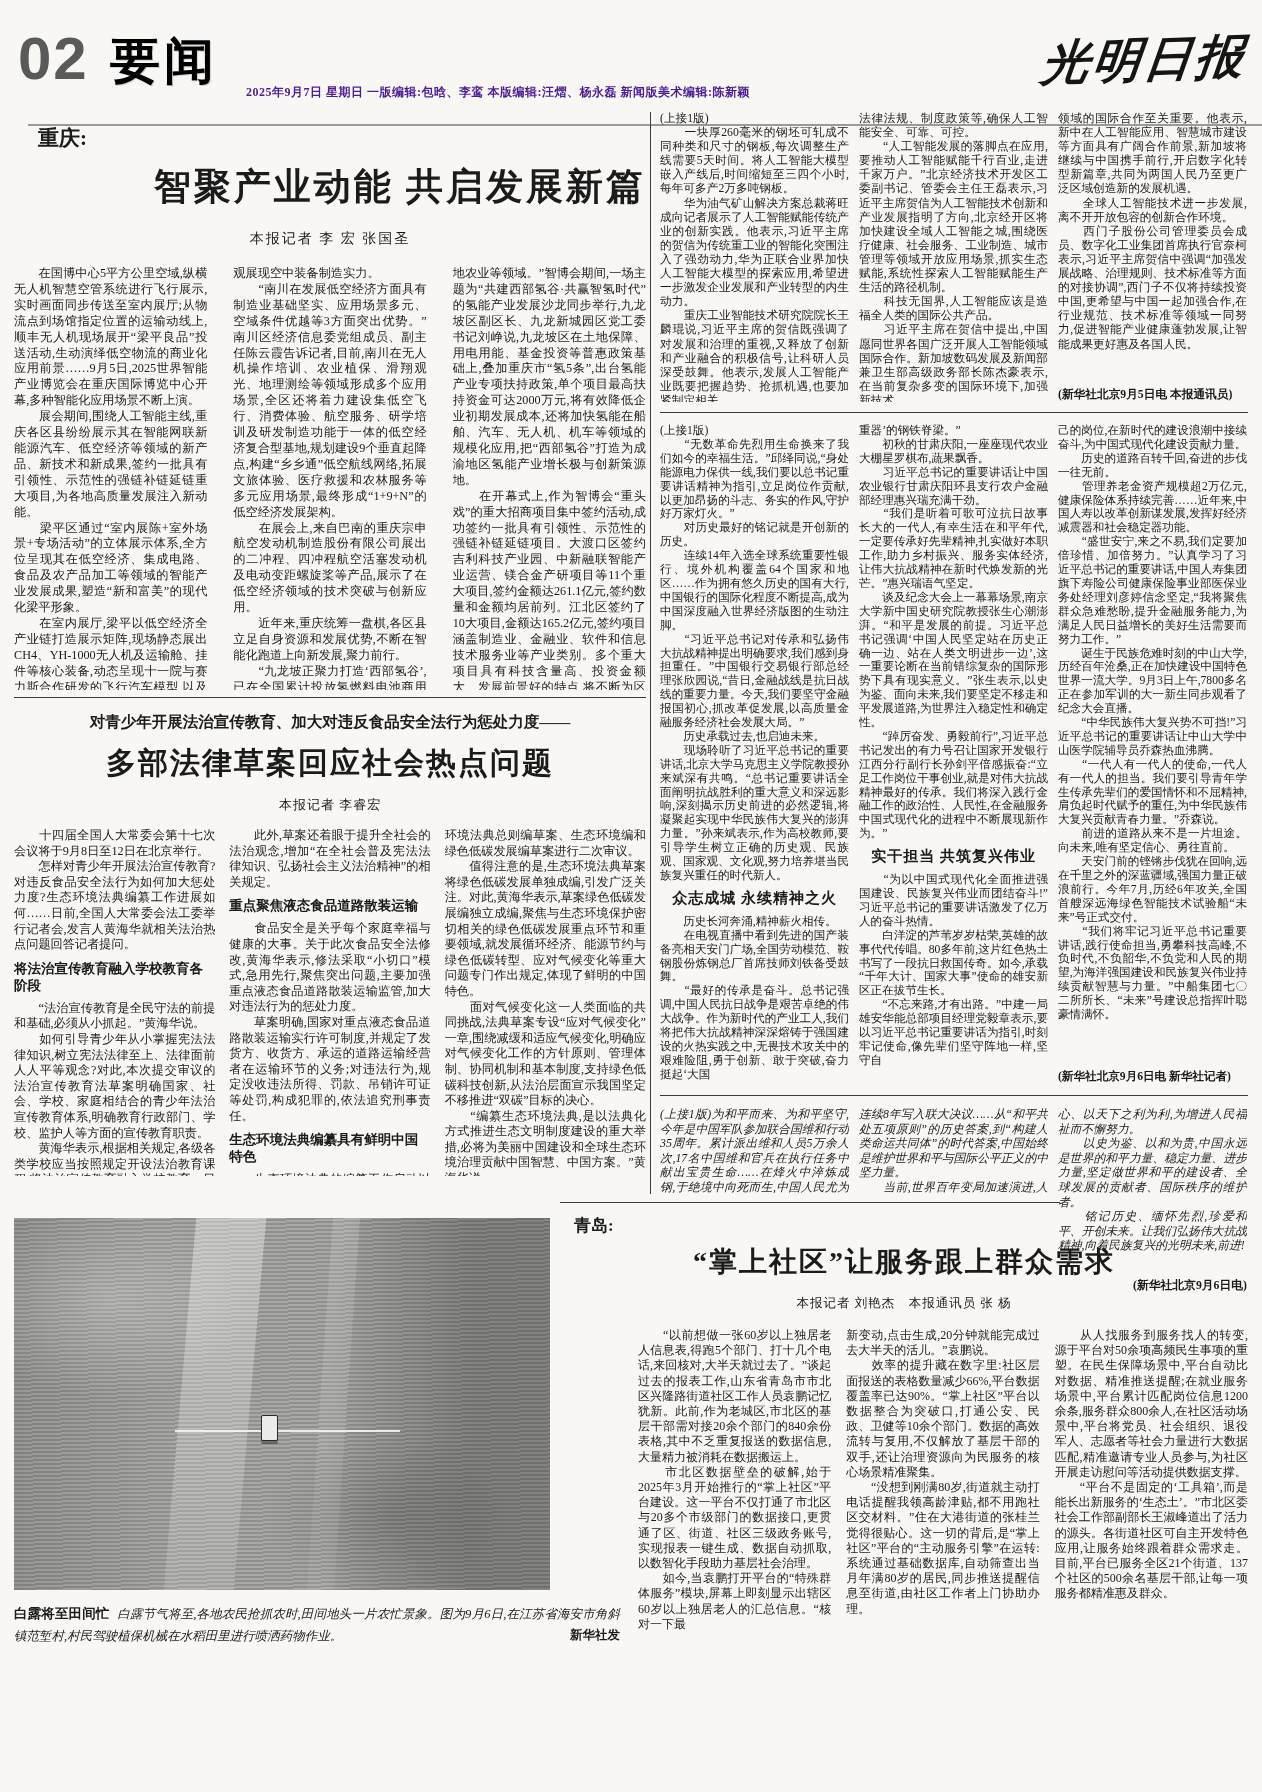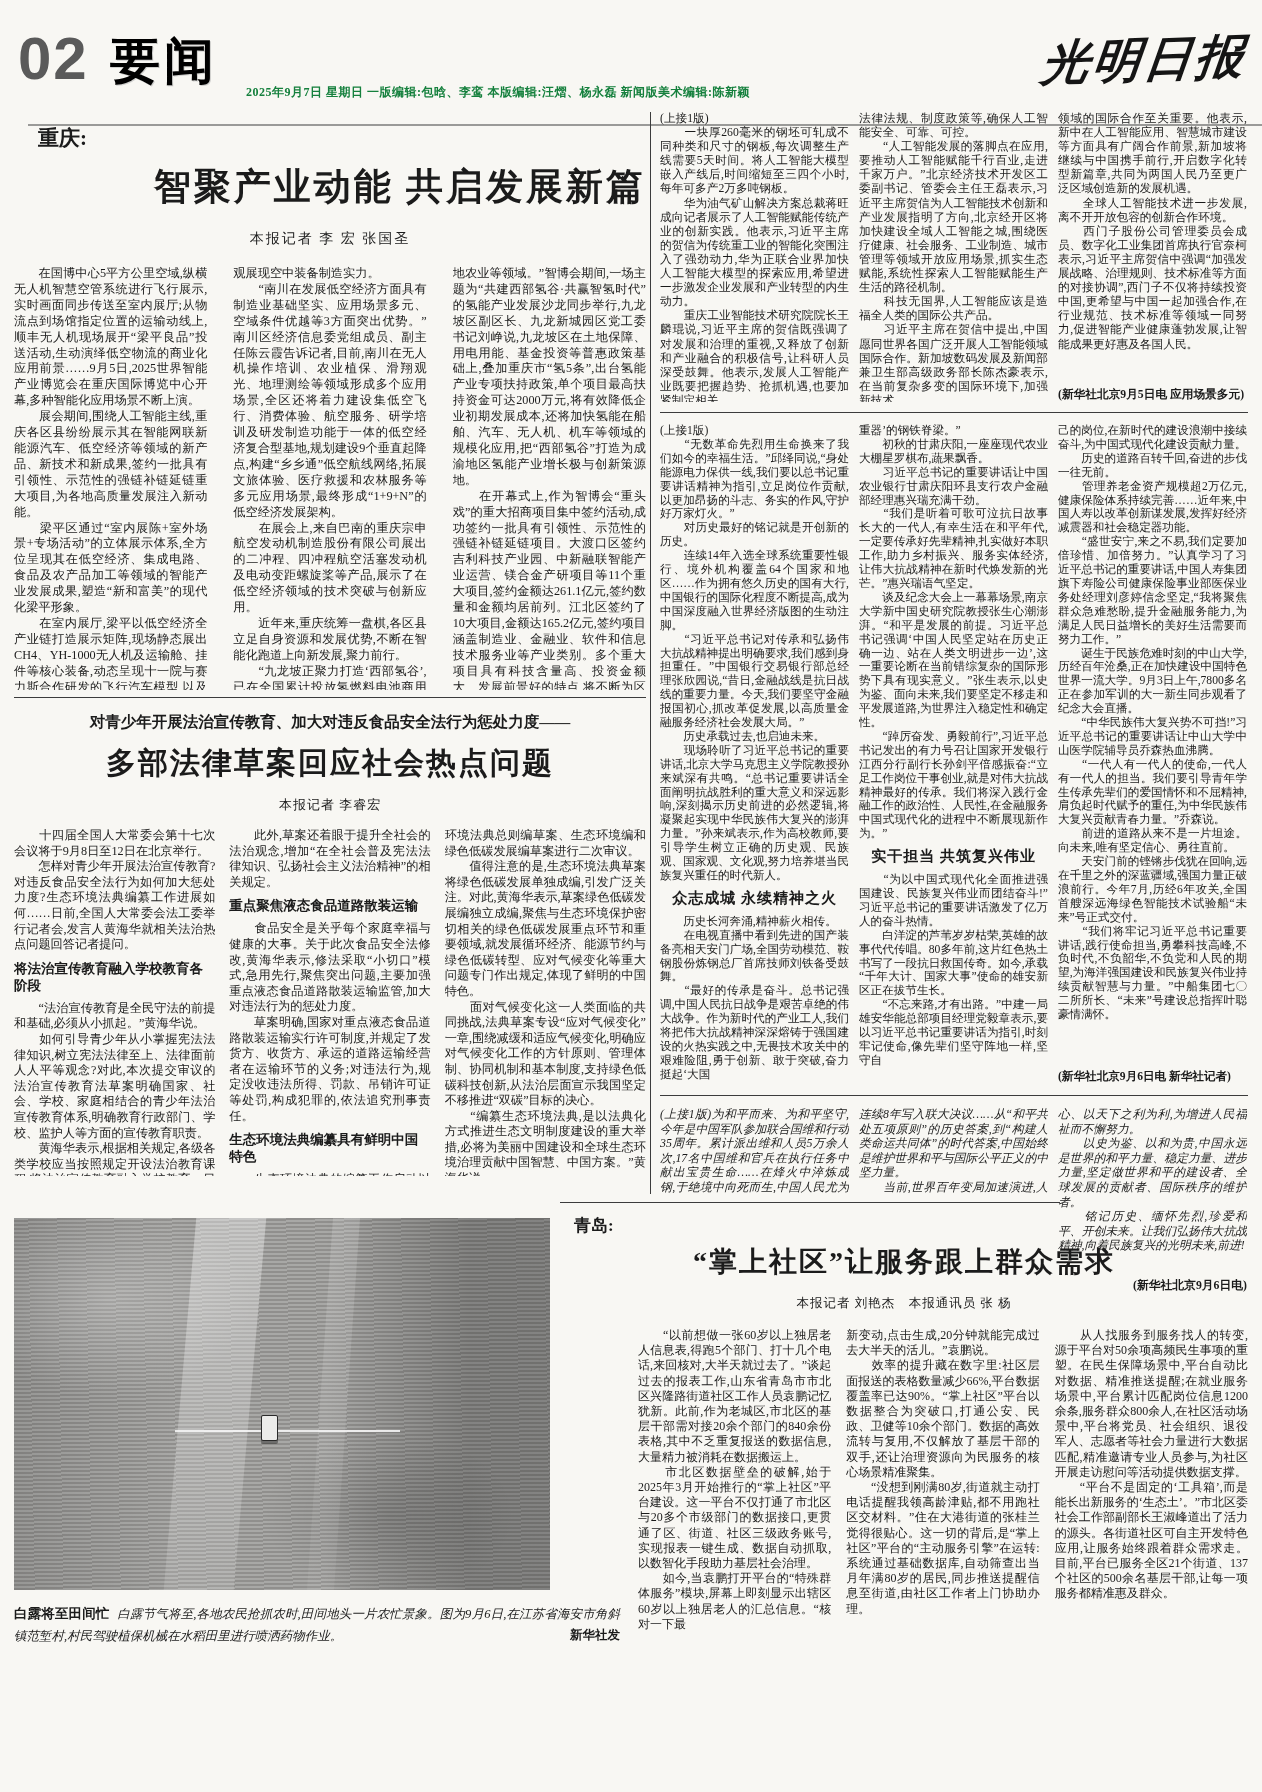--- a/index.html
+++ b/index.html
@@ -8,21 +8,21 @@
     background:#f8f7f3;color:#1b1b1b;
     font-family:"Liberation Serif","DejaVu Serif",serif;
     overflow:hidden;
   }
   
   #header{position:absolute;left:14px;top:18px;width:1234px;height:84px;}
   .pageno{position:absolute;left:4px;top:6px;font-family:"Liberation Sans","DejaVu Sans",sans-serif;
     font-size:60px;font-weight:700;color:#5a5a5a;letter-spacing:2px;}
   .section{position:absolute;left:96px;top:10px;font-size:50px;font-weight:900;color:#000000;
     letter-spacing:4px;text-shadow:1px 1px 0 #cfcfcd;}
-  .edline{position:absolute;left:232px;top:66px;font-size:12px;font-weight:700;color:#15803d;letter-spacing:.5px;}
+  .edline{position:absolute;left:232px;top:66px;font-size:12px;font-weight:700;color:#4c1d95;letter-spacing:.5px;}
   .masthead{position:absolute;right:2px;top:10px;font-size:48px;font-weight:700;font-style:italic;
     letter-spacing:3px;transform:skewX(-8deg) rotate(-2deg);color:#151515;}
   .hdr-rule{position:absolute;left:14px;top:106px;width:1234px;height:2px;background:#9a9a98;}
 
   
   .rule-h{position:absolute;height:1px;background:#3c3c3c;}
   .rule-v{position:absolute;width:1px;background:#3c3c3c;}
   .body{white-space:pre-line;text-align:justify;}
   .kicker{font-weight:700;}
   .date{font-weight:700;}
@@ -154,21 +154,21 @@
 　　华为油气矿山解决方案总裁蒋旺成向记者展示了人工智能赋能传统产业的创新实践。他表示,习近平主席的贺信为传统重工业的智能化突围注入了强劲动力,华为正联合业界加快人工智能大模型的探索应用,希望进一步激发企业发展和产业转型的内生动力。
 　　重庆工业智能技术研究院院长王麟琨说,习近平主席的贺信既强调了对发展和治理的重视,又释放了创新和产业融合的积极信号,让科研人员深受鼓舞。他表示,发展人工智能产业既要把握趋势、抢抓机遇,也要加紧制定相关</div>
   <div class="rcol body">法律法规、制度政策等,确保人工智能安全、可靠、可控。
 　　“人工智能发展的落脚点在应用,要推动人工智能赋能千行百业,走进千家万户。”北京经济技术开发区工委副书记、管委会主任王磊表示,习近平主席贺信为人工智能技术创新和产业发展指明了方向,北京经开区将加快建设全域人工智能之城,围绕医疗健康、社会服务、工业制造、城市管理等领域开放应用场景,抓实生态赋能,系统性探索人工智能赋能生产生活的路径机制。
 　　科技无国界,人工智能应该是造福全人类的国际公共产品。
 　　习近平主席在贺信中提出,中国愿同世界各国广泛开展人工智能领域国际合作。新加坡数码发展及新闻部兼卫生部高级政务部长陈杰豪表示,在当前复杂多变的国际环境下,加强新技术</div>
   <div class="rcol">
     <div class="body grow">领域的国际合作至关重要。他表示,新中在人工智能应用、智慧城市建设等方面具有广阔合作前景,新加坡将继续与中国携手前行,开启数字化转型新篇章,共同为两国人民乃至更广泛区域创造新的发展机遇。
 　　全球人工智能技术进一步发展,离不开开放包容的创新合作环境。
 　　西门子股份公司管理委员会成员、数字化工业集团首席执行官奈柯表示,习近平主席贺信中强调“加强发展战略、治理规则、技术标准等方面的对接协调”,西门子不仅将持续投资中国,更希望与中国一起加强合作,在行业规范、技术标准等领域一同努力,促进智能产业健康蓬勃发展,让智能成果更好惠及各国人民。</div>
-    <div class="date">(新华社北京9月5日电 应用场景多元)</div>
+    <div class="date">(新华社北京9月5日电 本报通讯员)</div>
   </div>
 </div>
 
 <div class="rule-h" style="left:660px;top:412px;width:588px;"></div>
 
 <div class="band" id="war-band">
   <div class="rcol">
     <div class="body">(上接1版)
 　　“无数革命先烈用生命换来了我们如今的幸福生活。”邱绎同说,“身处能源电力保供一线,我们要以总书记重要讲话精神为指引,立足岗位作贡献,以更加昂扬的斗志、务实的作风,守护好万家灯火。”
 　　对历史最好的铭记就是开创新的历史。

